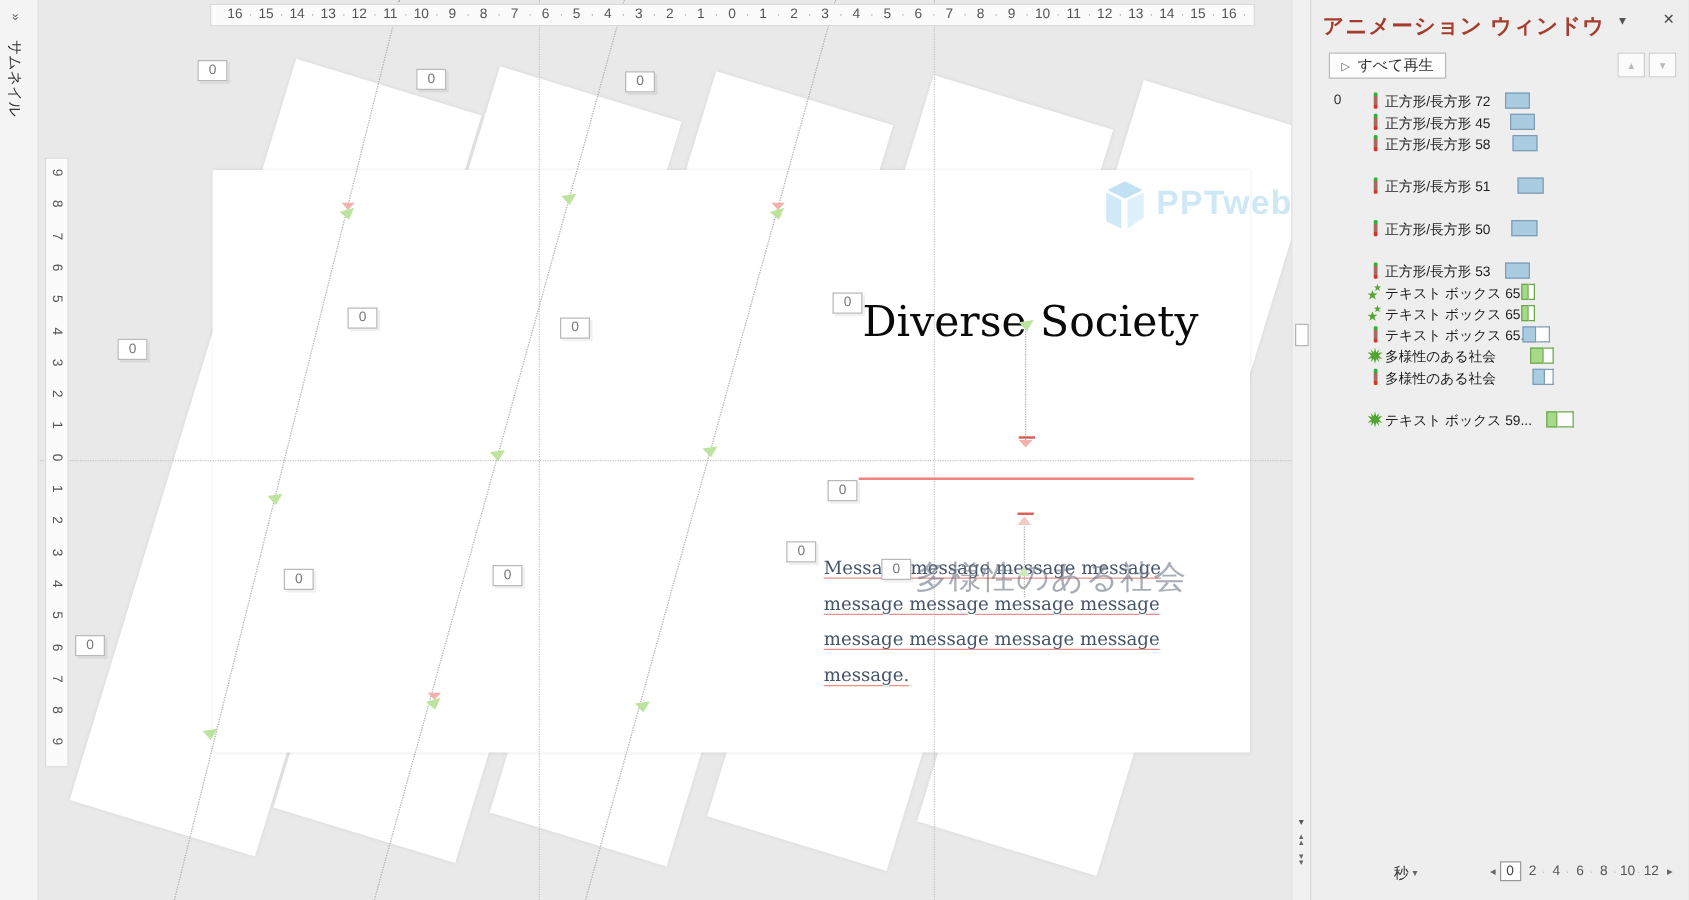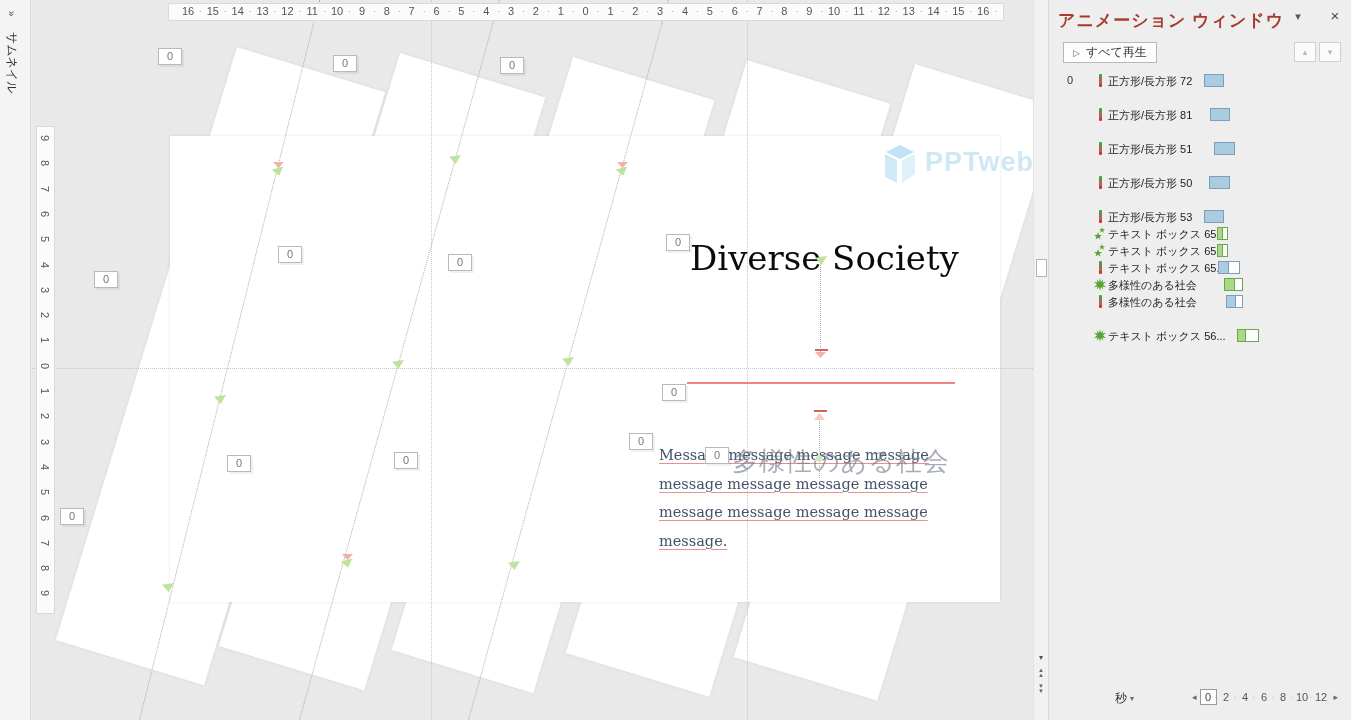--- a/index.html
+++ b/index.html
@@ -310,23 +310,30 @@
 
     <div class="alist" id="alist">
         <div class="arow" style="top: 0px;">
           <div class="anum">0</div>
           <div class="aicon ic-motion"></div>
           <div class="albl">正方形/長方形 72</div>
           <div class="abar" style="left: 155px;">
             <div class="seg seg-blue" style="width: 20px;"></div>
           </div>
         </div>
+        <div class="arow" style="top: 17px;">
+          <div class="aicon ic-motion"></div>
+          <div class="albl">正方形/長方形 45</div>
+          <div class="abar" style="left: 159px;">
+            <div class="seg seg-blue" style="width: 20px;"></div>
+          </div>
+        </div>
         <div class="arow" style="top: 34px;">
           <div class="aicon ic-motion"></div>
-          <div class="albl">正方形/長方形 81</div>
+          <div class="albl">正方形/長方形 58</div>
           <div class="abar" style="left: 161px;">
             <div class="seg seg-blue" style="width: 20px;"></div>
           </div>
         </div>
         <div class="arow" style="top: 68px;">
           <div class="aicon ic-motion"></div>
           <div class="albl">正方形/長方形 51</div>
           <div class="abar" style="left: 165px;">
             <div class="seg seg-blue" style="width: 21px;"></div>
           </div>
@@ -390,21 +397,21 @@
           <div class="albl">多様性のある社会</div>
           <div class="abar" style="left: 177px;">
             <div class="seg seg-blue" style="width: 10px;"></div>
             <div class="seg seg-wblue" style="width: 7px;"></div>
           </div>
         </div>
         <div class="arow" style="top: 255px;">
           <div class="aicon ic-burst">
             <i class="st burst s0"></i>
           </div>
-          <div class="albl">テキスト ボックス 56...</div>
+          <div class="albl">テキスト ボックス 59...</div>
           <div class="abar" style="left: 188px;">
             <div class="seg seg-green" style="width: 9px;"></div>
             <div class="seg seg-wgreen" style="width: 13px;"></div>
           </div>
         </div>
       </div>
 
     <div class="p-sec">
       <span>秒</span>
       <span class="sec-caret"></span>

